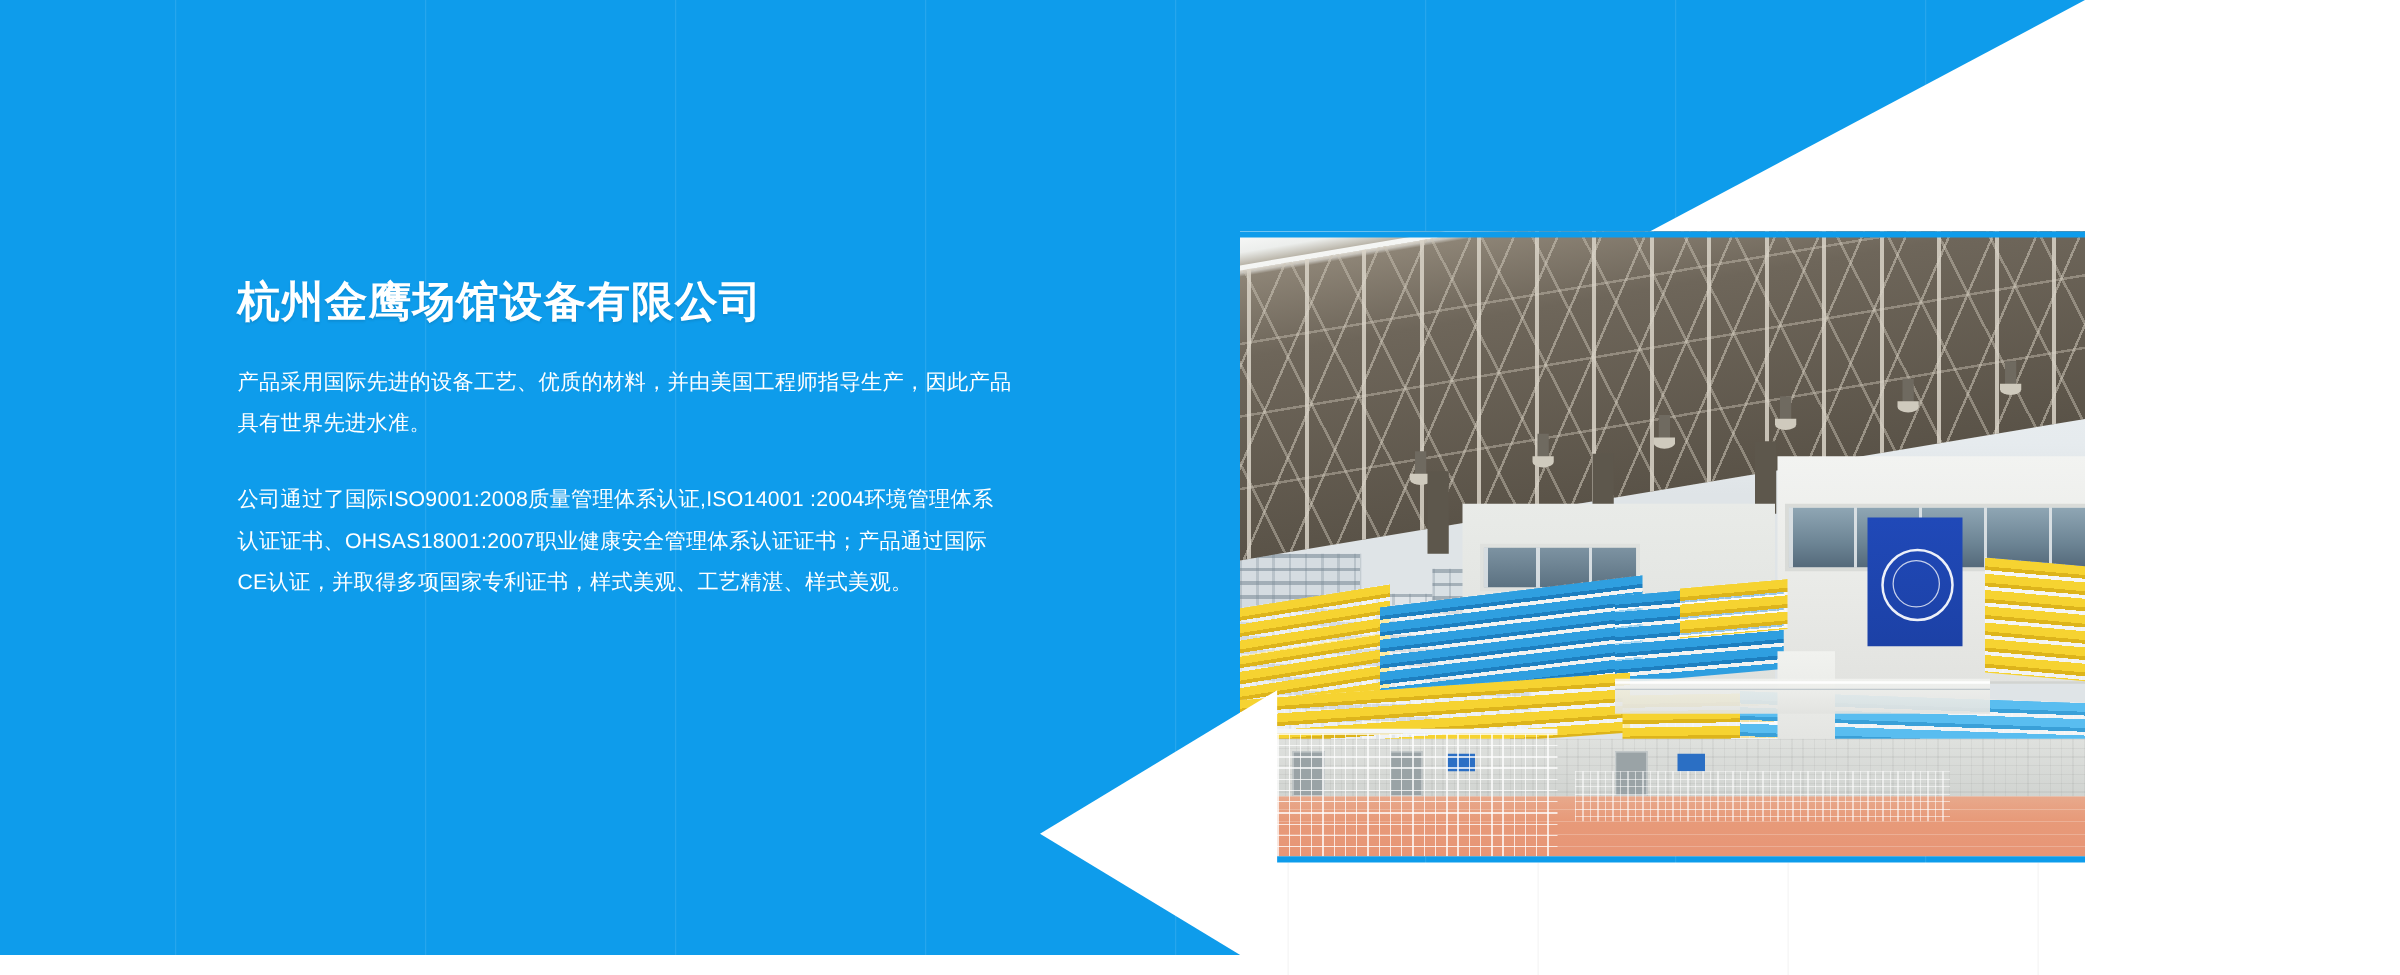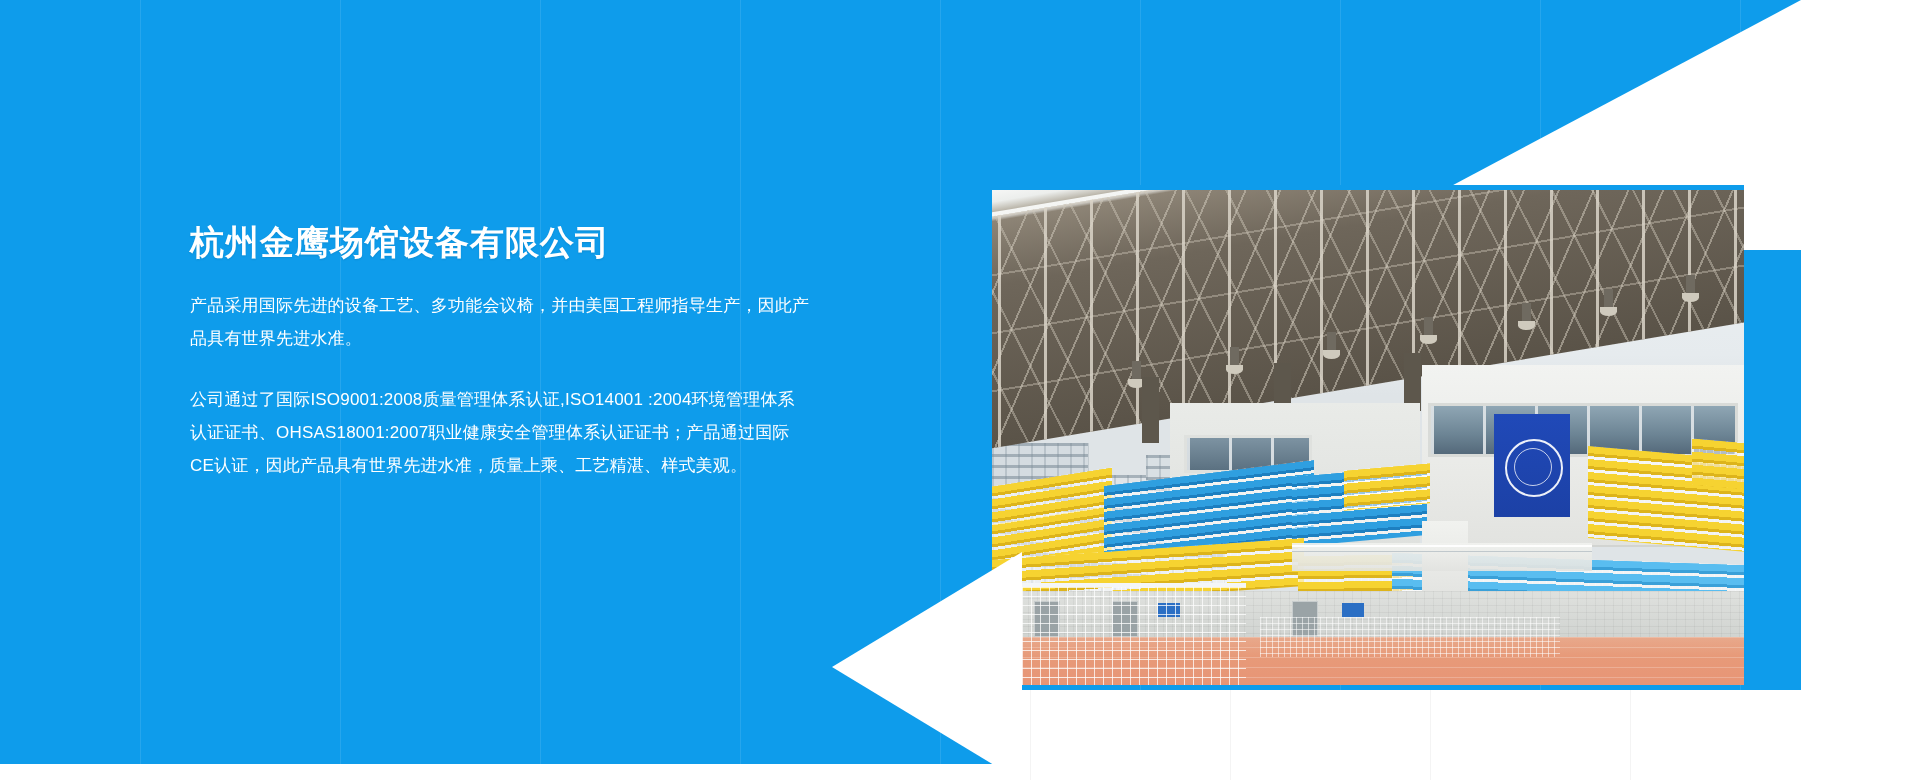--- a/index.html
+++ b/index.html
@@ -6,21 +6,21 @@
     margin: 0;
     padding: 0;
     background: #ffffff;
   }
   body {
     font-family: "Liberation Sans", "DejaVu Sans", sans-serif;
   }
 
   #stage {
     position: relative;
-    width: 1801px;
+    width: 1668px;
     height: 780px;
     overflow: hidden;
     background: #b91c1c;
   }
 
   
   .hero-bg {
     position: absolute;
     left: 0; top: 0;
     width: 1920px;
@@ -524,18 +524,18 @@
     <div class="vline" style="left:220px; height:90px;"></div>
     <div class="vline" style="left:420px; height:90px;"></div>
     <div class="vline" style="left:620px; height:90px;"></div>
     <div class="vline" style="left:820px; height:90px;"></div>
   </div>
 
   <div class="text-col">
     <h1 class="hero-title">杭州金鹰场馆设备有限公司</h1>
 
 
-    <p class="hero-para">产品采用国际先进的设备工艺、多功能会议椅，并由美国工程师指导生产，因此产品具有世界先进水准。</p>
-
-    <p class="hero-para">公司通过了国际ISO9001:2008质量管理体系认证,ISO14001        :2004环境管理体系认证证书、OHSAS18001:2007职业健康安全管理体系认证证书；产品通过国际CE认证，因此产品具有世界先进水准，质量上乘、工艺精湛、样式美观。</p>
+    <p class="hero-para">产品采用国际先进的设备工艺、优质的材料，并由美国工程师指导生产，因此产品具有世界先进水准。</p>
+
+    <p class="hero-para">公司通过了国际ISO9001:2008质量管理体系认证,ISO14001        :2004环境管理体系认证证书、OHSAS18001:2007职业健康安全管理体系认证证书；产品通过国际CE认证，并取得多项国家专利证书，样式美观、工艺精湛、样式美观。</p>
   </div>
 
 </div>
 
 </body></html>

